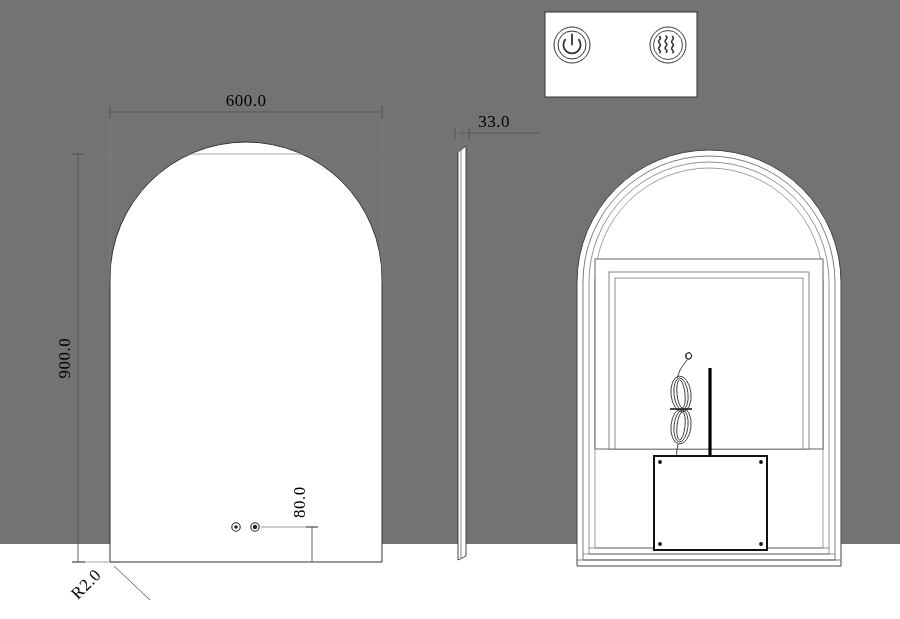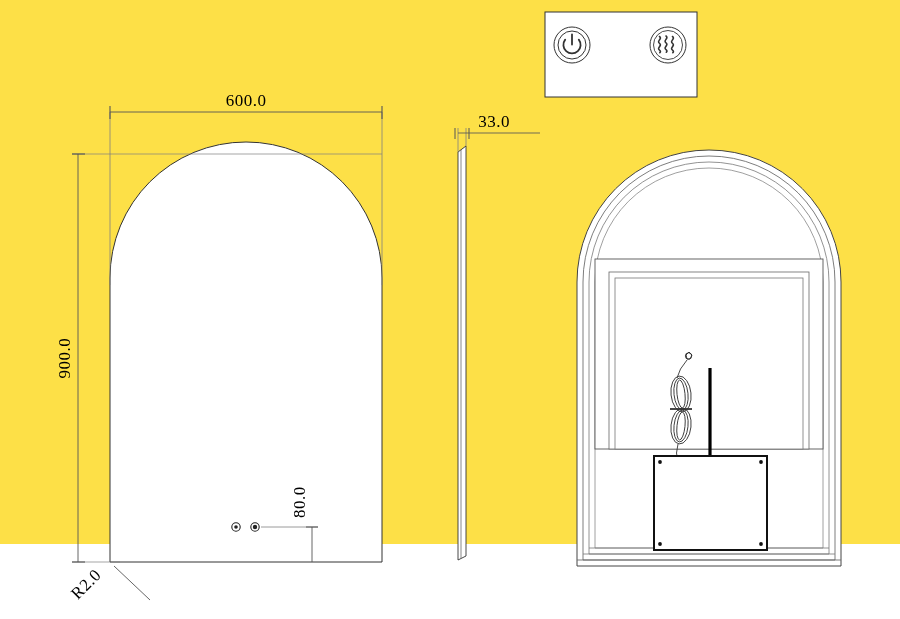--- a/index.html
+++ b/index.html
@@ -11,21 +11,21 @@
   body {
     font-family: "Liberation Serif", serif;
     width: 900px;
     height: 619px;
     overflow: hidden;
   }
   #sheet {
     position: relative;
     width: 900px;
     height: 544px;
-    background: #fde047;
+    background: #737373;
   }
   #sheet svg {
     position: absolute;
     top: 0;
     left: 0;
     display: block;
   }
   .dim-text {
     font-family: "Liberation Serif", serif;
     font-size: 17px;

